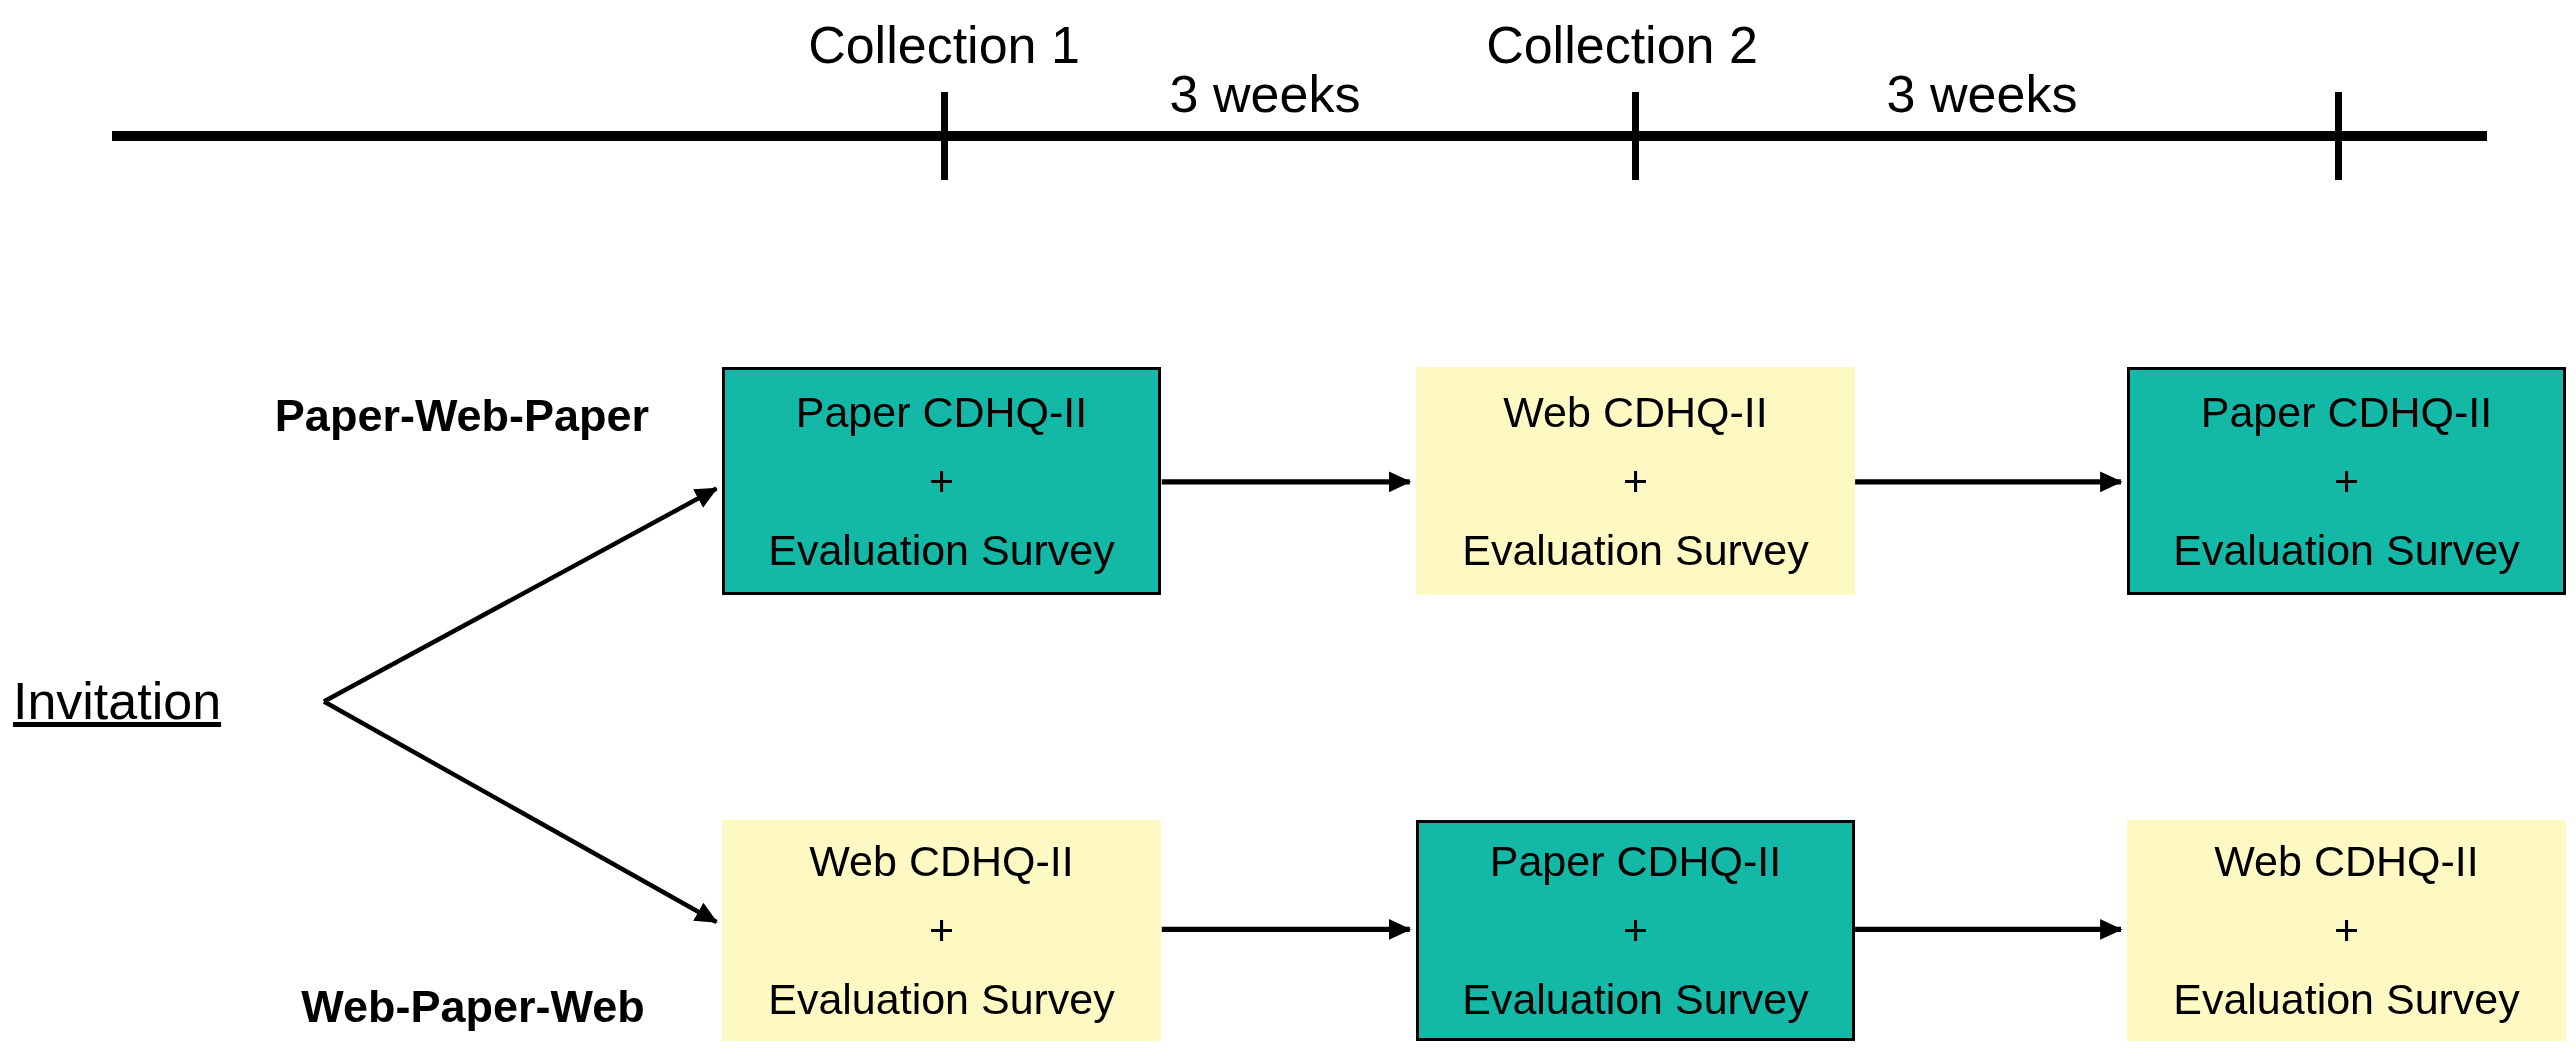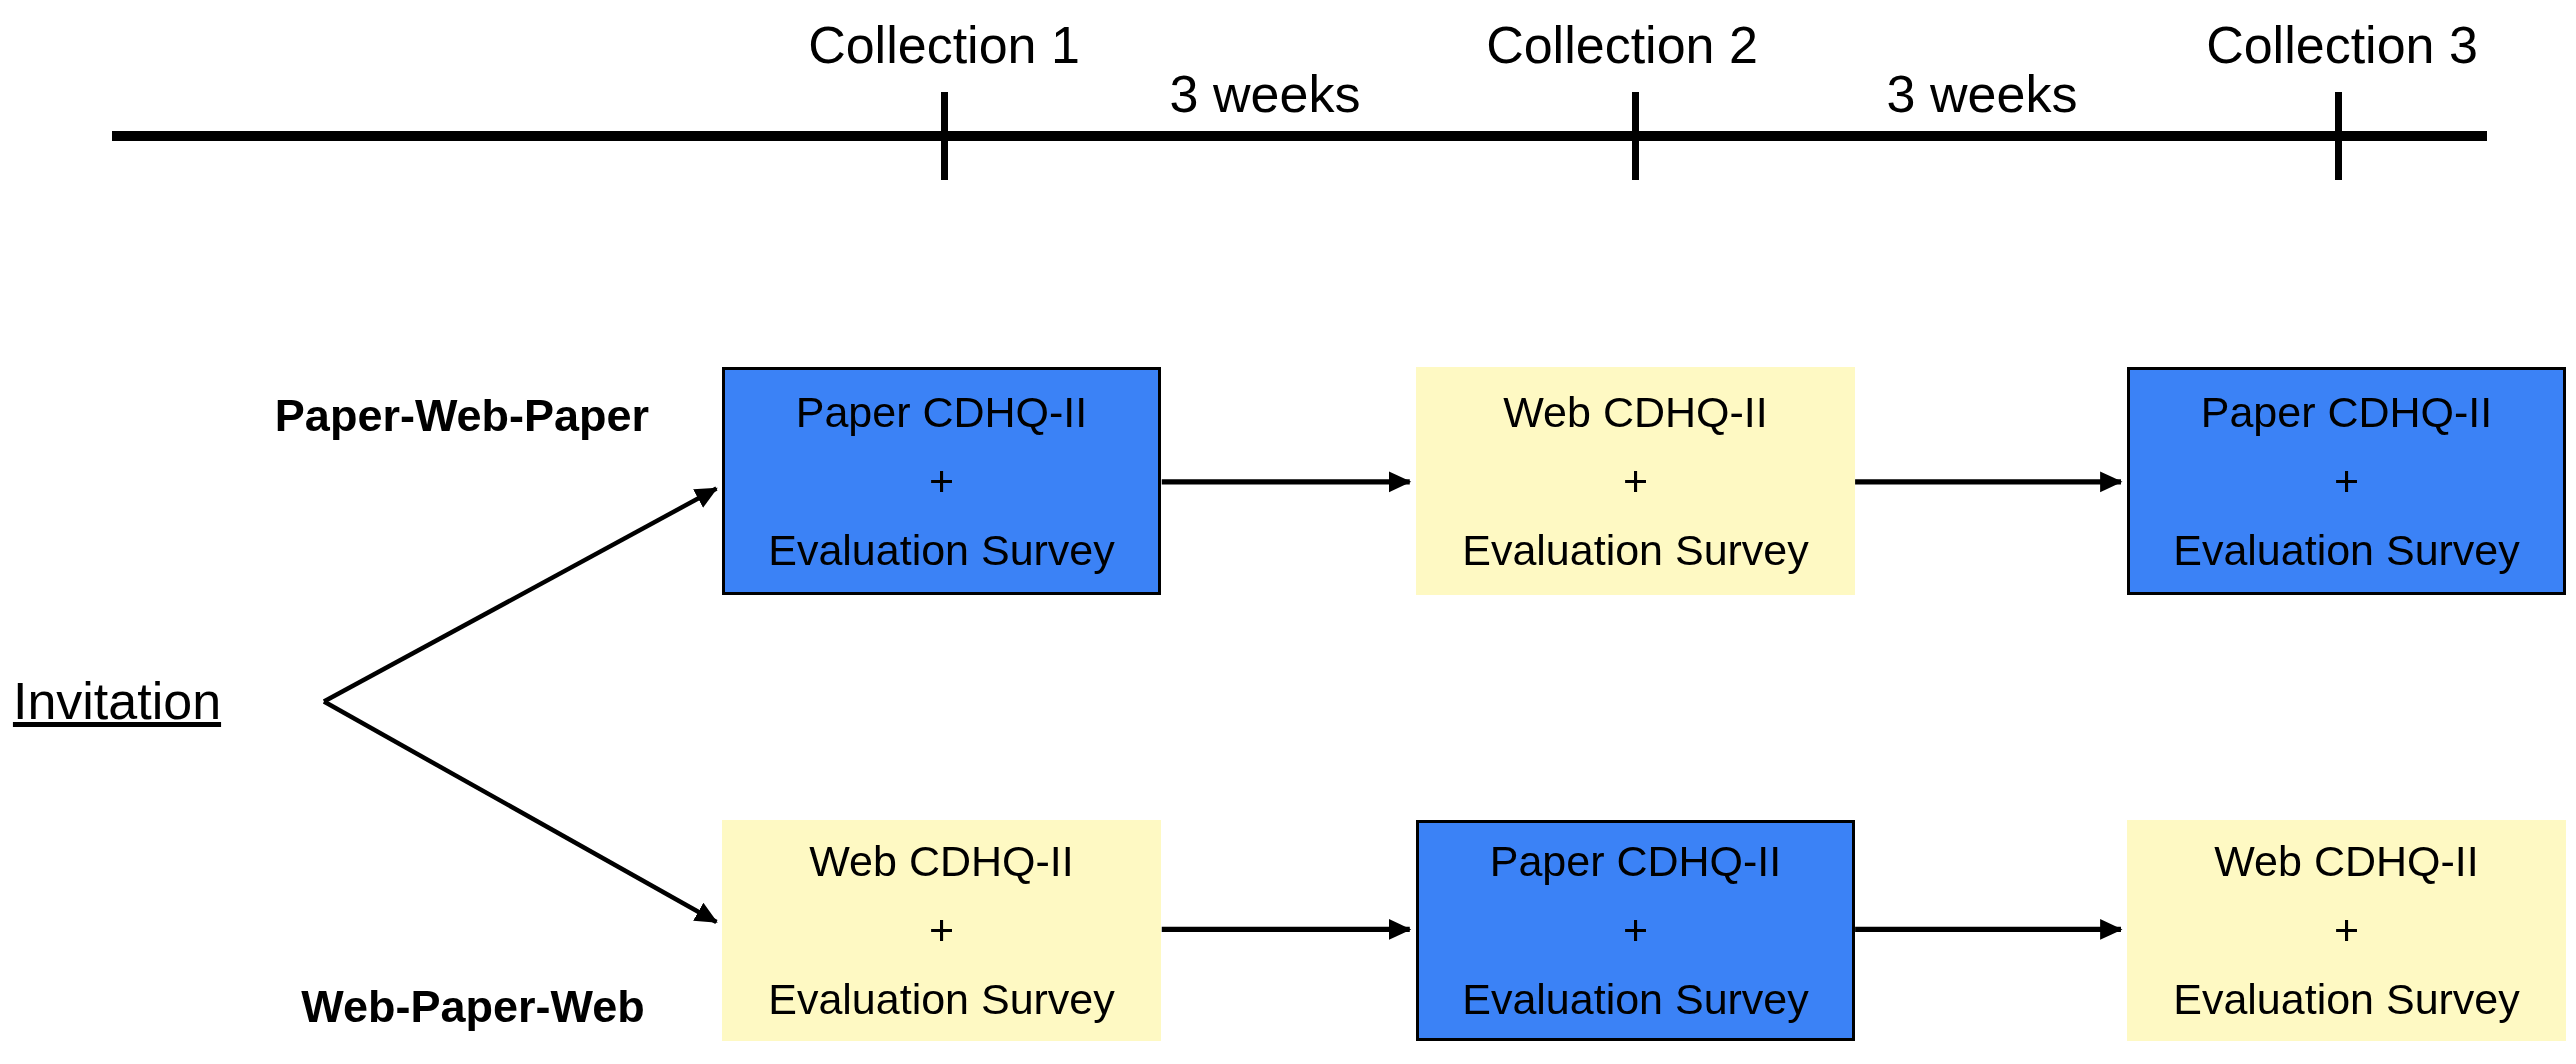--- a/index.html
+++ b/index.html
@@ -76,21 +76,21 @@
     justify-content: center;
     text-align: center;
     font-size: 43px;
   }
   .box .bline {
     line-height: 45px;
     margin: 12px 0;
     white-space: nowrap;
   }
   .box.paper {
-    background: #3b82f6;
+    background: #14b8a6;
     border: 3px solid #000000;
   }
   .box.web {
     background: #fef9c3;
     border: none;
   }
   .row1 { top: 367px; height: 228px; }
   .row2 { top: 820px; height: 221px; }
   .colA { left: 722px; }
   .colB { left: 1416px; }
@@ -113,21 +113,20 @@
 
 <div class="stage">
 
   <div class="tl-line"></div>
   <div class="tick" id="tick1"></div>
   <div class="tick" id="tick2"></div>
   <div class="tick" id="tick3"></div>
 
   <div class="txt" id="col1">Collection 1</div>
   <div class="txt" id="col2">Collection 2</div>
-  <div class="txt" id="col3">Collection 3</div>
   <div class="txt" id="int1">3 weeks</div>
   <div class="txt" id="int2">3 weeks</div>
 
   <svg class="arrows" width="2576" height="1065" viewBox="0 0 3459 1430" xmlns="http://www.w3.org/2000/svg">
     <defs>
       <marker id="arrowhead" markerUnits="userSpaceOnUse" markerWidth="34" markerHeight="30" refX="28" refY="14" orient="auto">
         <path d="M0,0 L30,14 L0,28 Z" fill="#000000"></path>
       </marker>
     </defs>
     <line x1="435" y1="942" x2="962" y2="656" stroke-width="6" marker-end="url(#arrowhead)"></line>

